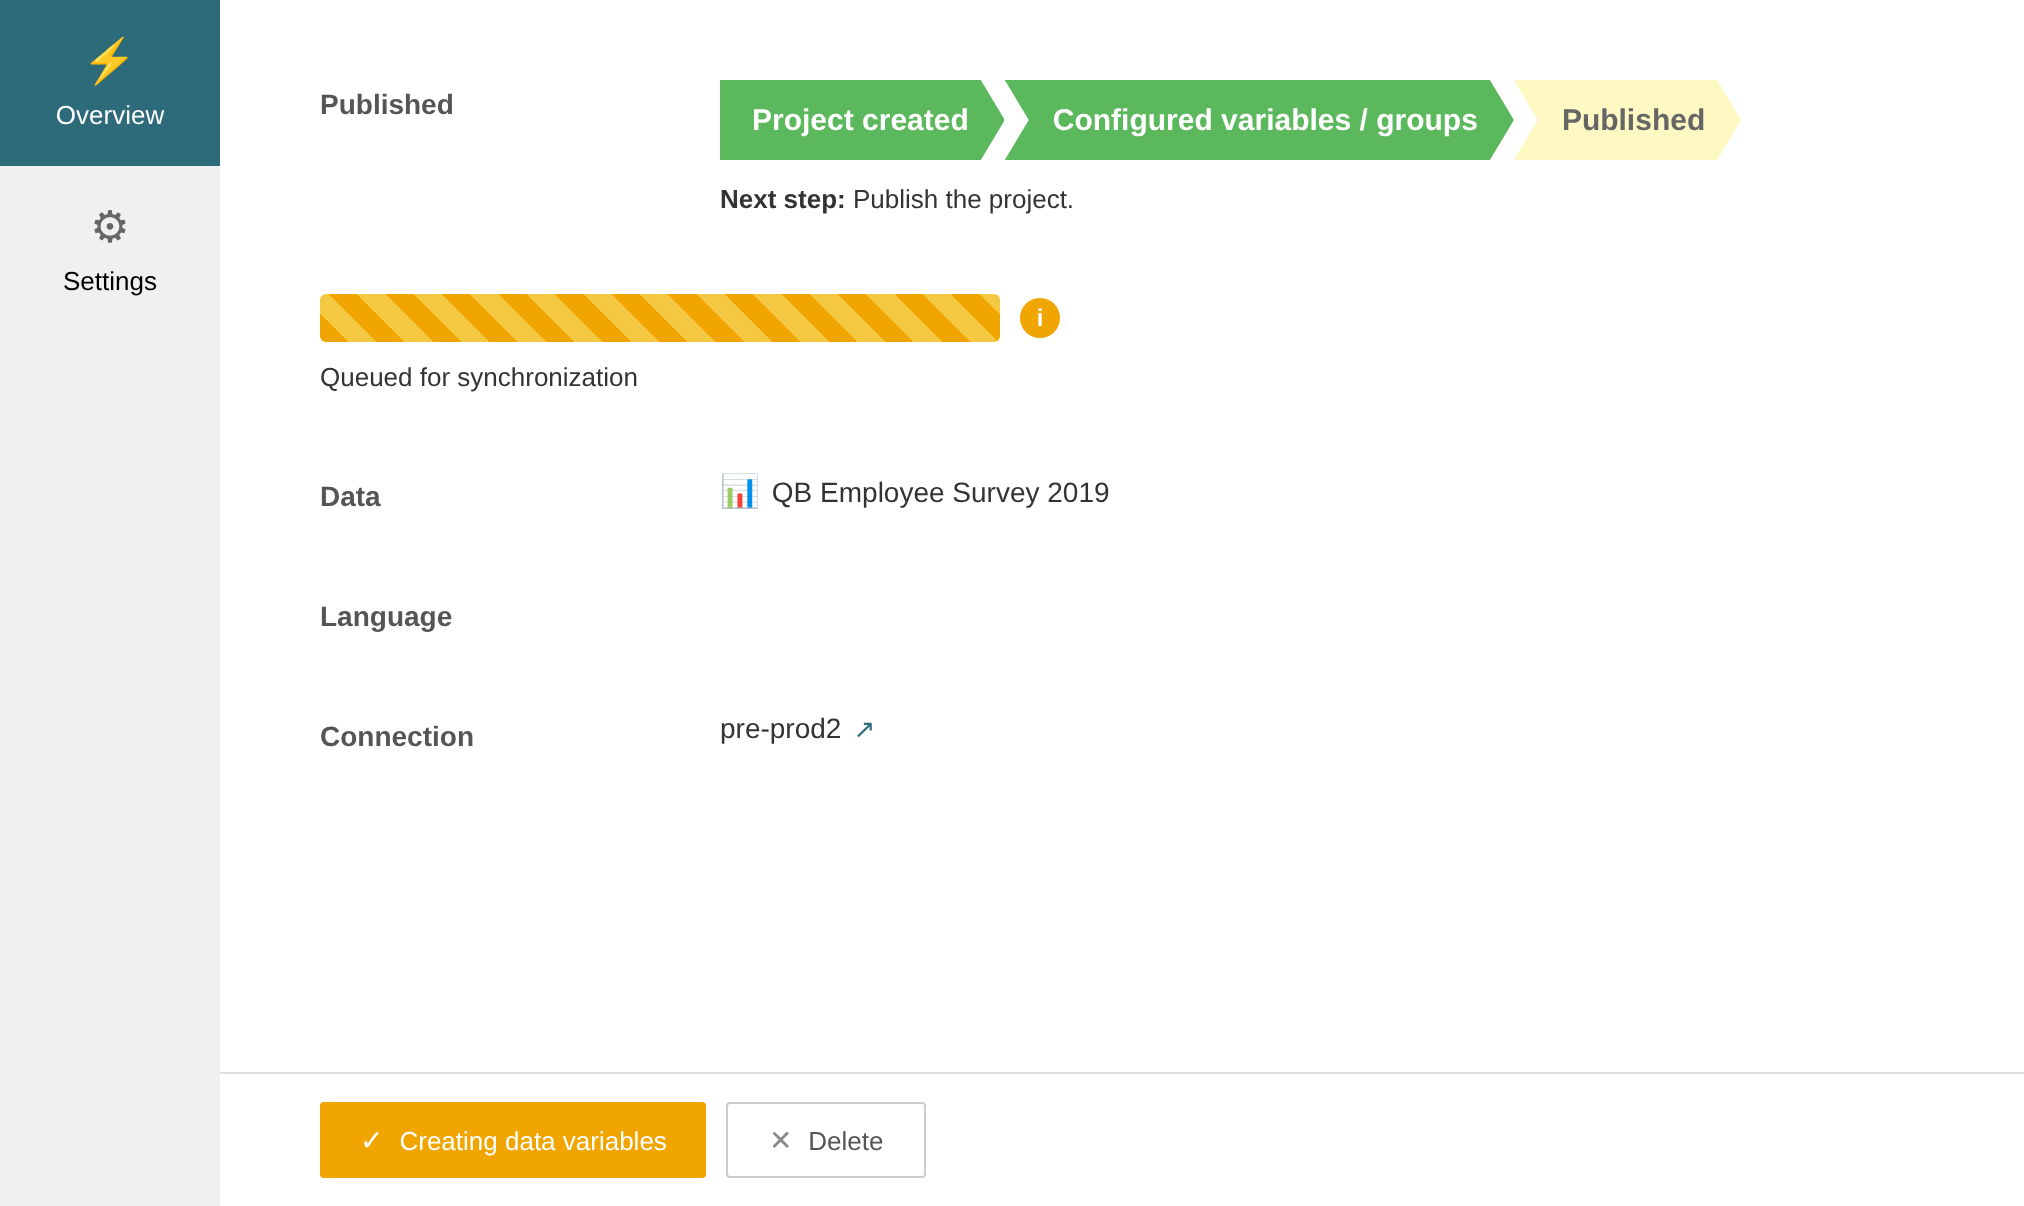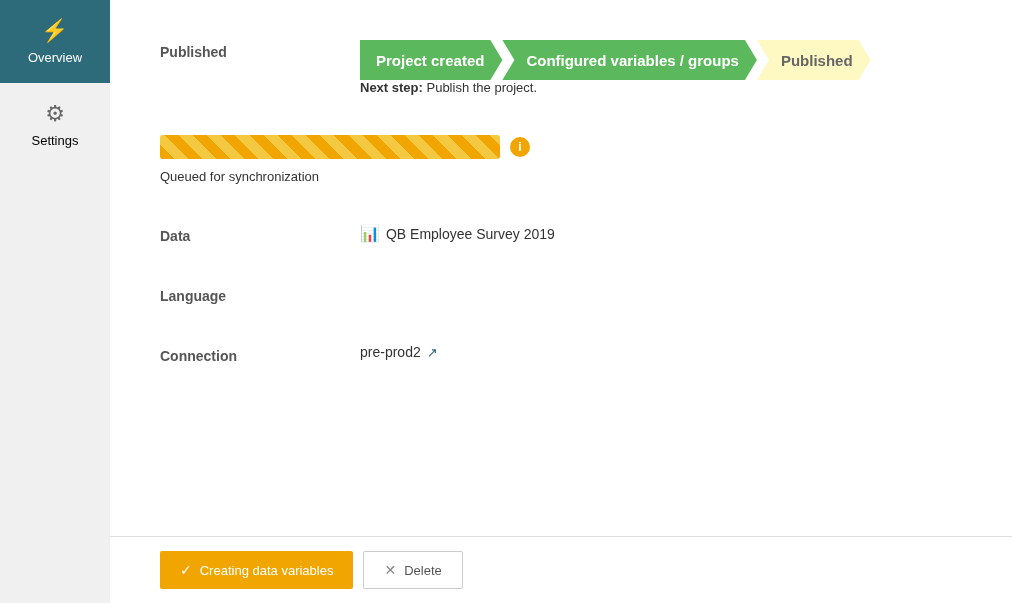--- a/index.html
+++ b/index.html
@@ -107,20 +107,21 @@
       background: #5cb85c;
       color: #fff;
     }
 
     .step.inactive {
       background: #fef9c3;
       color: #666;
     }
 
     .next-step {
+      margin-top: 12px;
       font-size: 13px;
       color: #333;
     }
 
     .next-step strong {
       font-weight: bold;
     }
 
     
     .progress-bar-container {

